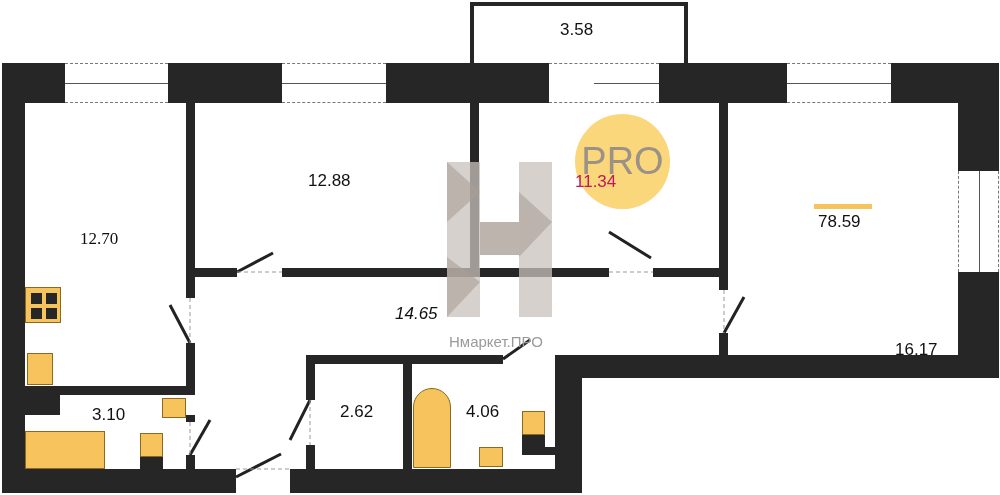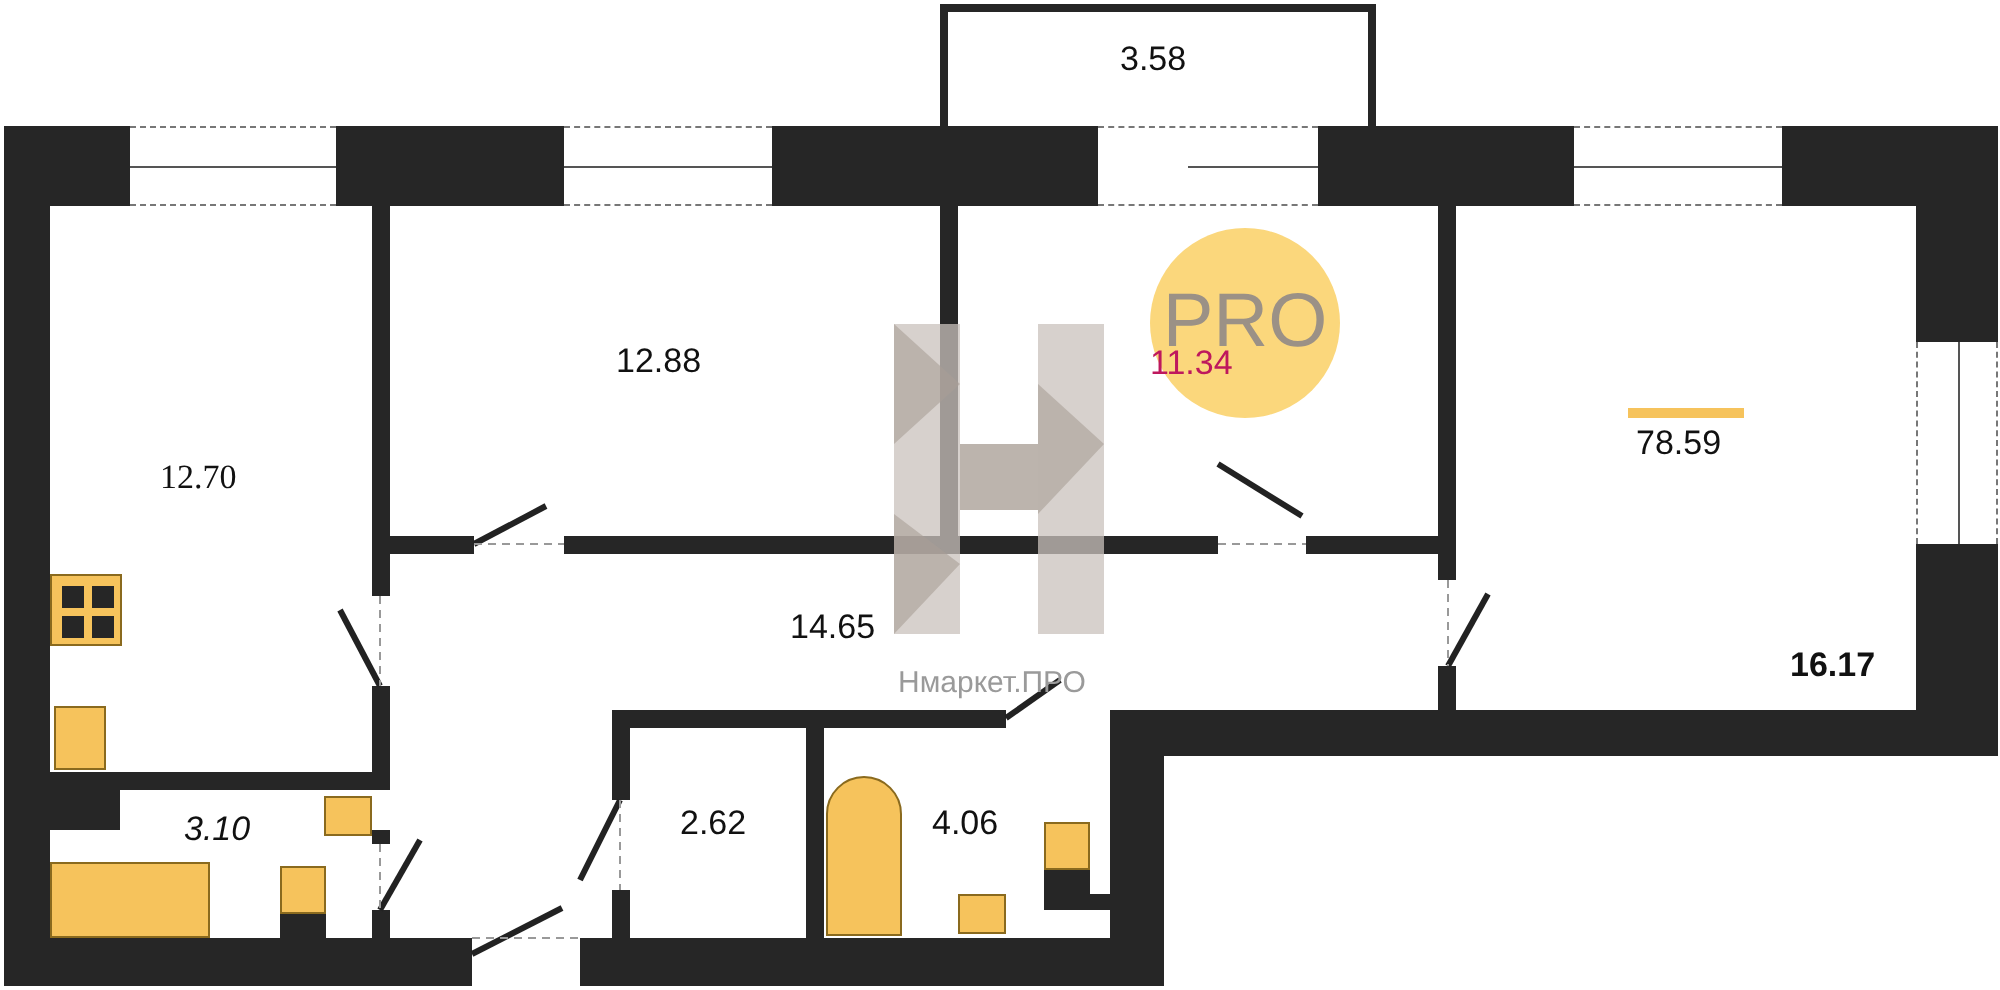--- a/index.html
+++ b/index.html
@@ -120,21 +120,21 @@
     <polygon points="72,30 105,60 72,95" fill="#a99f96" opacity="0.6"></polygon>
     <polygon points="0,95 33,120 0,155" fill="#a99f96" opacity="0.6"></polygon>
   </svg>
   <div class="wm-text" style="left:449px;top:333px;">Нмаркет.ПРО</div>
   <div class="pro" style="left:575px;top:114px;width:95px;height:95px;line-height:95px;">PRO</div>
 
   <div class="label" style="left:560px;top:20px;">3.58</div>
   <div class="label" style="left:80px;top:229px;font-family:Liberation Serif, serif;">12.70</div>
   <div class="label" style="left:308px;top:171px;">12.88</div>
   <div class="label" style="left:575px;top:172px;color:#be185d;">11.34</div>
-  <div class="label" style="left:395px;top:304px;">14.65</div>
-  <div class="label" style="left:895px;top:323px;font-weight:bold;">16.17</div>
-  <div class="label" style="left:92px;top:405px;font-style:italic;">3.10</div>
+  <div class="label" style="left:395px;top:304px;font-style:italic;">14.65</div>
+  <div class="label" style="left:895px;top:340px;">16.17</div>
+  <div class="label" style="left:92px;top:405px;">3.10</div>
   <div class="label" style="left:340px;top:402px;">2.62</div>
   <div class="label" style="left:466px;top:402px;">4.06</div>
 
   <div style="position:absolute;left:814px;top:204px;width:58px;height:5px;background:#f6c35c;"></div>
   <div class="total" style="left:818px;top:212px;">78.59</div>
 </div>
 
 </body></html>

